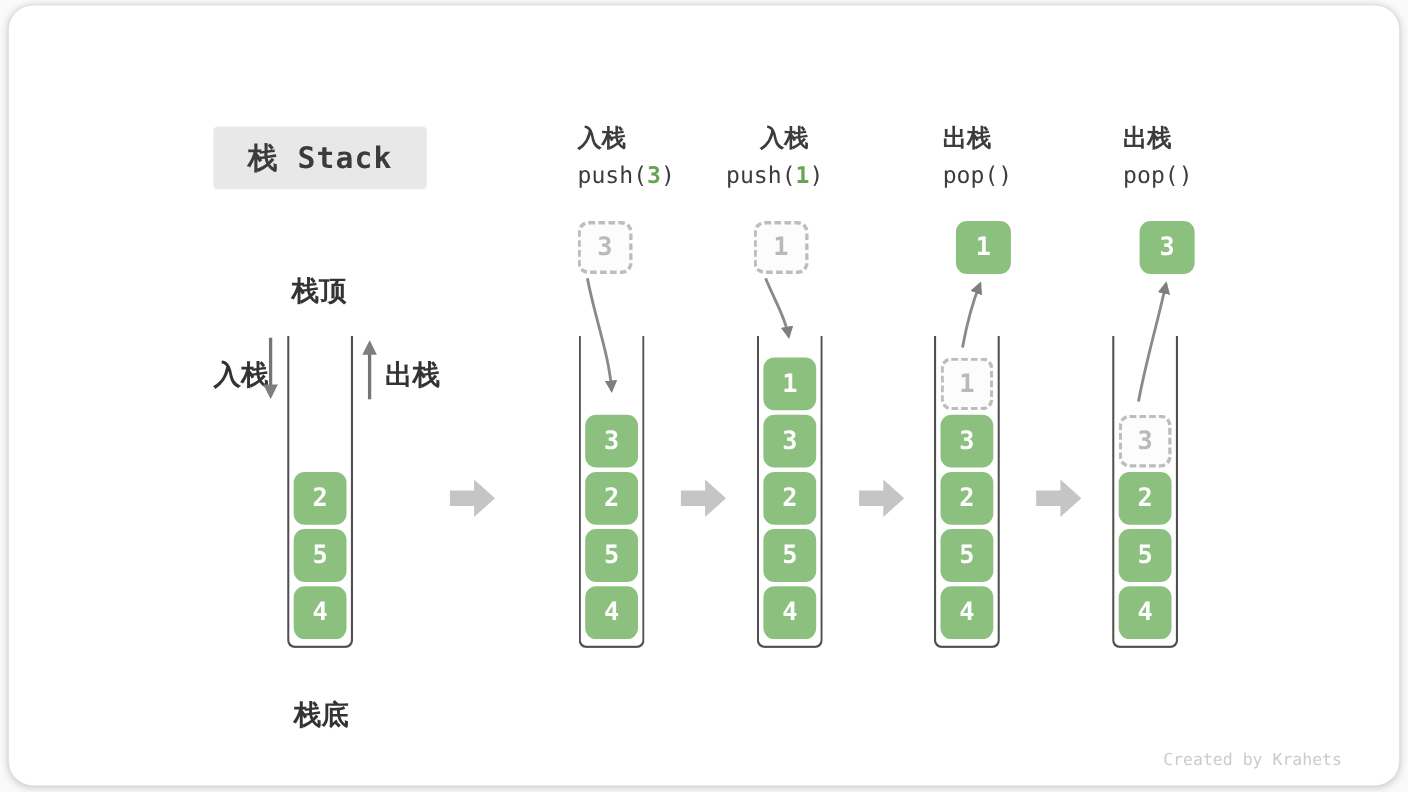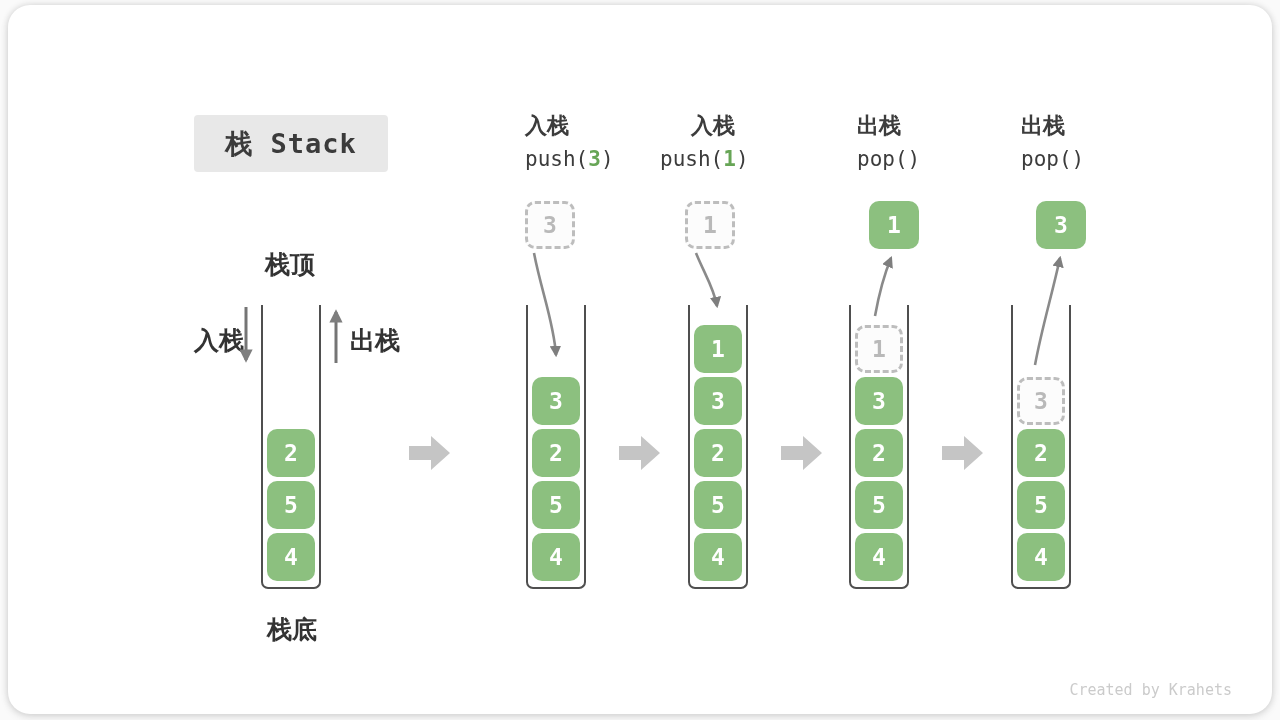--- a/index.html
+++ b/index.html
@@ -23,21 +23,21 @@
   .walls { position:absolute; top:300px; width:60px; height:284px;
            border-left:2px solid #4f4f4f; border-right:2px solid #4f4f4f;
            border-bottom:2px solid #4f4f4f; border-radius:0 0 7px 7px; }
 
   .block { position:absolute; width:48px; height:48px; border-radius:10px;
            background:#8cc07f; color:#ffffff; display:flex; align-items:center;
            justify-content:center; font:700 23px "DejaVu Sans Mono", monospace; }
   .ghost { background:#fcfcfc; border:3px dashed #bdbdbd; color:#b9b9b9; }
   .float { width:50px; top:196px; }
 
-  .watermark { position:absolute; top:676px; right:40px;
+  .watermark { position:absolute; top:676px; right:52px;
                font:400 15px "DejaVu Sans Mono", monospace; color:#cbcbcb; }
 
   svg.overlay { position:absolute; left:0; top:0; width:1280px; height:720px;
                 pointer-events:none; }
 </style>
 </head>
 <body>
 
 <div class="canvas">
 
@@ -51,21 +51,21 @@
   <div class="col-label" style="left:683px">入栈</div>
   <div class="col-code" style="left:652px"><span>push(</span><span class="val">1</span><span>)</span></div>
 
   <div class="col-label" style="left:849px">出栈</div>
   <div class="col-code" style="left:849px"><span>pop()</span><span class="val"></span><span></span></div>
 
   <div class="col-label" style="left:1013px">出栈</div>
   <div class="col-code" style="left:1013px"><span>pop()</span><span class="val"></span><span></span></div>
 
   <div class="side-label" style="left:257px; top:243px;">栈顶</div>
-  <div class="side-label" style="left:259px; top:608px;">栈底</div>
+  <div class="side-label" style="left:259px; top:628px;">栈底</div>
   <div class="side-label" style="left:186px; top:319px;">入栈</div>
   <div class="side-label" style="left:342px; top:319px;">出栈</div>
 
   <div>
     <div class="walls" style="left:253px"></div>
     <div class="block" style="left:259px; top:424px;">2</div>
     <div class="block" style="left:259px; top:476px;">5</div>
     <div class="block" style="left:259px; top:528px;">4</div>
   </div>
 

